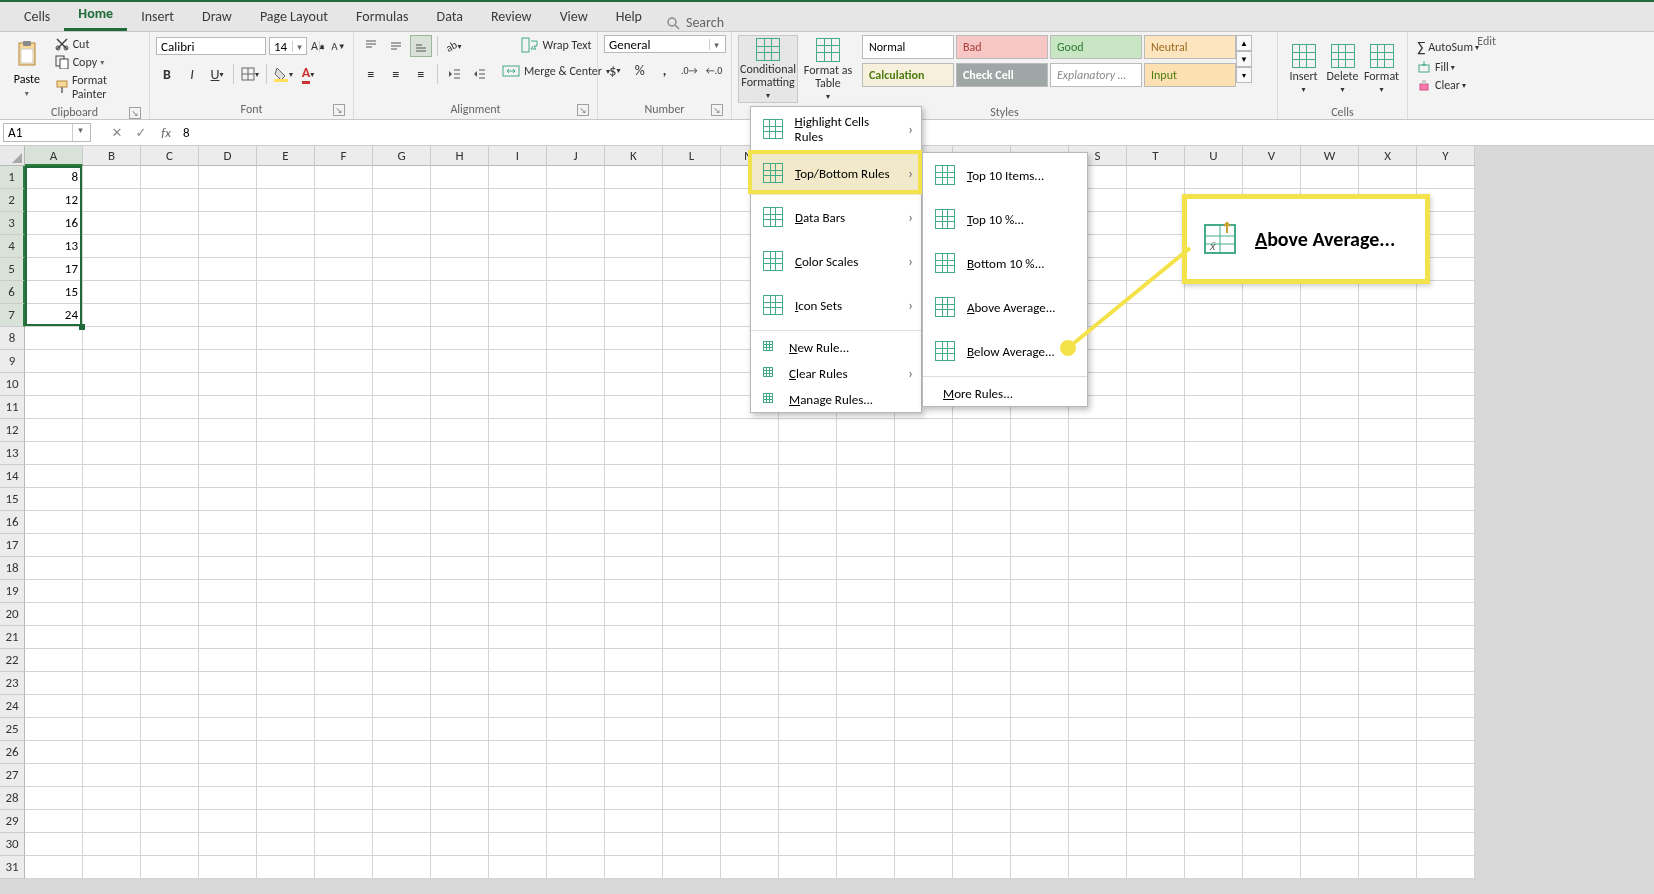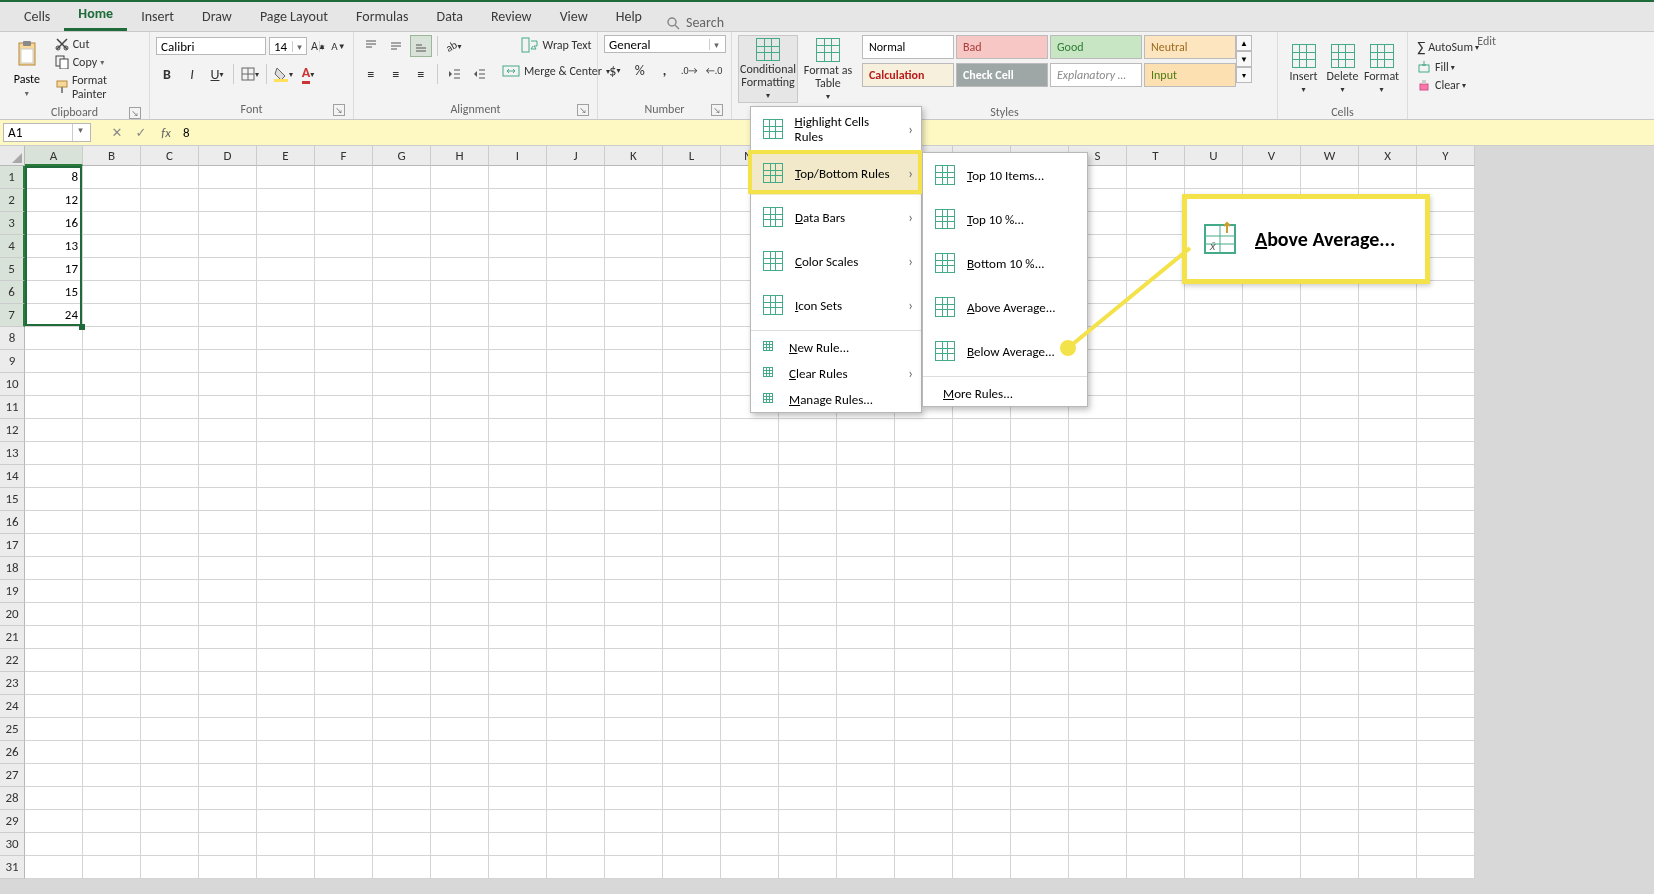--- a/index.html
+++ b/index.html
@@ -58,21 +58,21 @@
 .gallery-arrows { display:flex; flex-direction:column; width:16px; }
 .gallery-arrows div { height:16px; border:1px solid #bbb; font-size:8px; text-align:center; line-height:14px; background:#f8f8f8; }
 
 
 .cells-body { display:flex; }
 
 
 .edit-body { display:flex; flex-direction:column; gap:2px; padding-top:2px; }
 
 
-.fbar { height:26px; background:#fef9c3; border-bottom:1px solid #ccc; display:flex; align-items:center; font-size:13px; }
+.fbar { height:26px; background:#ffffff; border-bottom:1px solid #ccc; display:flex; align-items:center; font-size:13px; }
 .namebox { width:88px; border:1px solid #b8b8b8; background:#fff; margin-left:3px; display:flex; }
 .namebox input { width:68px; border:none; padding:0 4px; outline:none; background:transparent; }
 .namebox .arrow { width:16px; border-left:1px solid #ccc; text-align:center; font-size:9px; color:#666; }
 .fbar .fxbtn { width:24px; text-align:center; color:#888; }
 .fbar .fx { width:26px; text-align:center; font-style:italic; color:#666; }
 .fbar .fval { flex:1; padding-left:4px; }
 
 
 .sheet { position:relative; }
 .corner { position:absolute; left:0; top:0; width:25px; height:20px; background:#e9e9e9; border-right:1px solid #b8b8b8; border-bottom:1px solid #b8b8b8; }
@@ -337,21 +337,21 @@
           <span style="font-size:8px">▾</span>
       </div>
       <div class="style-gallery" id="gallery">
           <div class="style-row">
             <div class="style-cell" style="background: rgb(255, 255, 255); color: rgb(0, 0, 0);">Normal</div>
             <div class="style-cell" style="background: rgb(247, 199, 197); color: rgb(170, 62, 59);">Bad</div>
             <div class="style-cell" style="background: rgb(200, 230, 196); color: rgb(47, 125, 50);">Good</div>
             <div class="style-cell" style="background: rgb(253, 230, 191); color: rgb(155, 107, 32);">Neutral</div>
           </div>
           <div class="style-row">
-            <div class="style-cell" style="background: rgb(246, 240, 221); color: #b91c1c; font-weight: bold;">Calculation</div>
+            <div class="style-cell" style="background: rgb(246, 240, 221); color: #4d7c0f; font-weight: bold;">Calculation</div>
             <div class="style-cell" style="background: rgb(158, 166, 166); color: rgb(255, 255, 255); font-weight: bold;">Check Cell</div>
             <div class="style-cell" style="background: rgb(255, 255, 255); color: rgb(138, 138, 138); font-style: italic;">Explanatory …</div>
             <div class="style-cell" style="background: rgb(253, 224, 178); color: #4d7c0f;">Input</div>
           </div>
         </div>
       <div class="gallery-arrows">
           <div>▲</div>
           <div>▼</div>
           <div>▾</div>
         </div>

